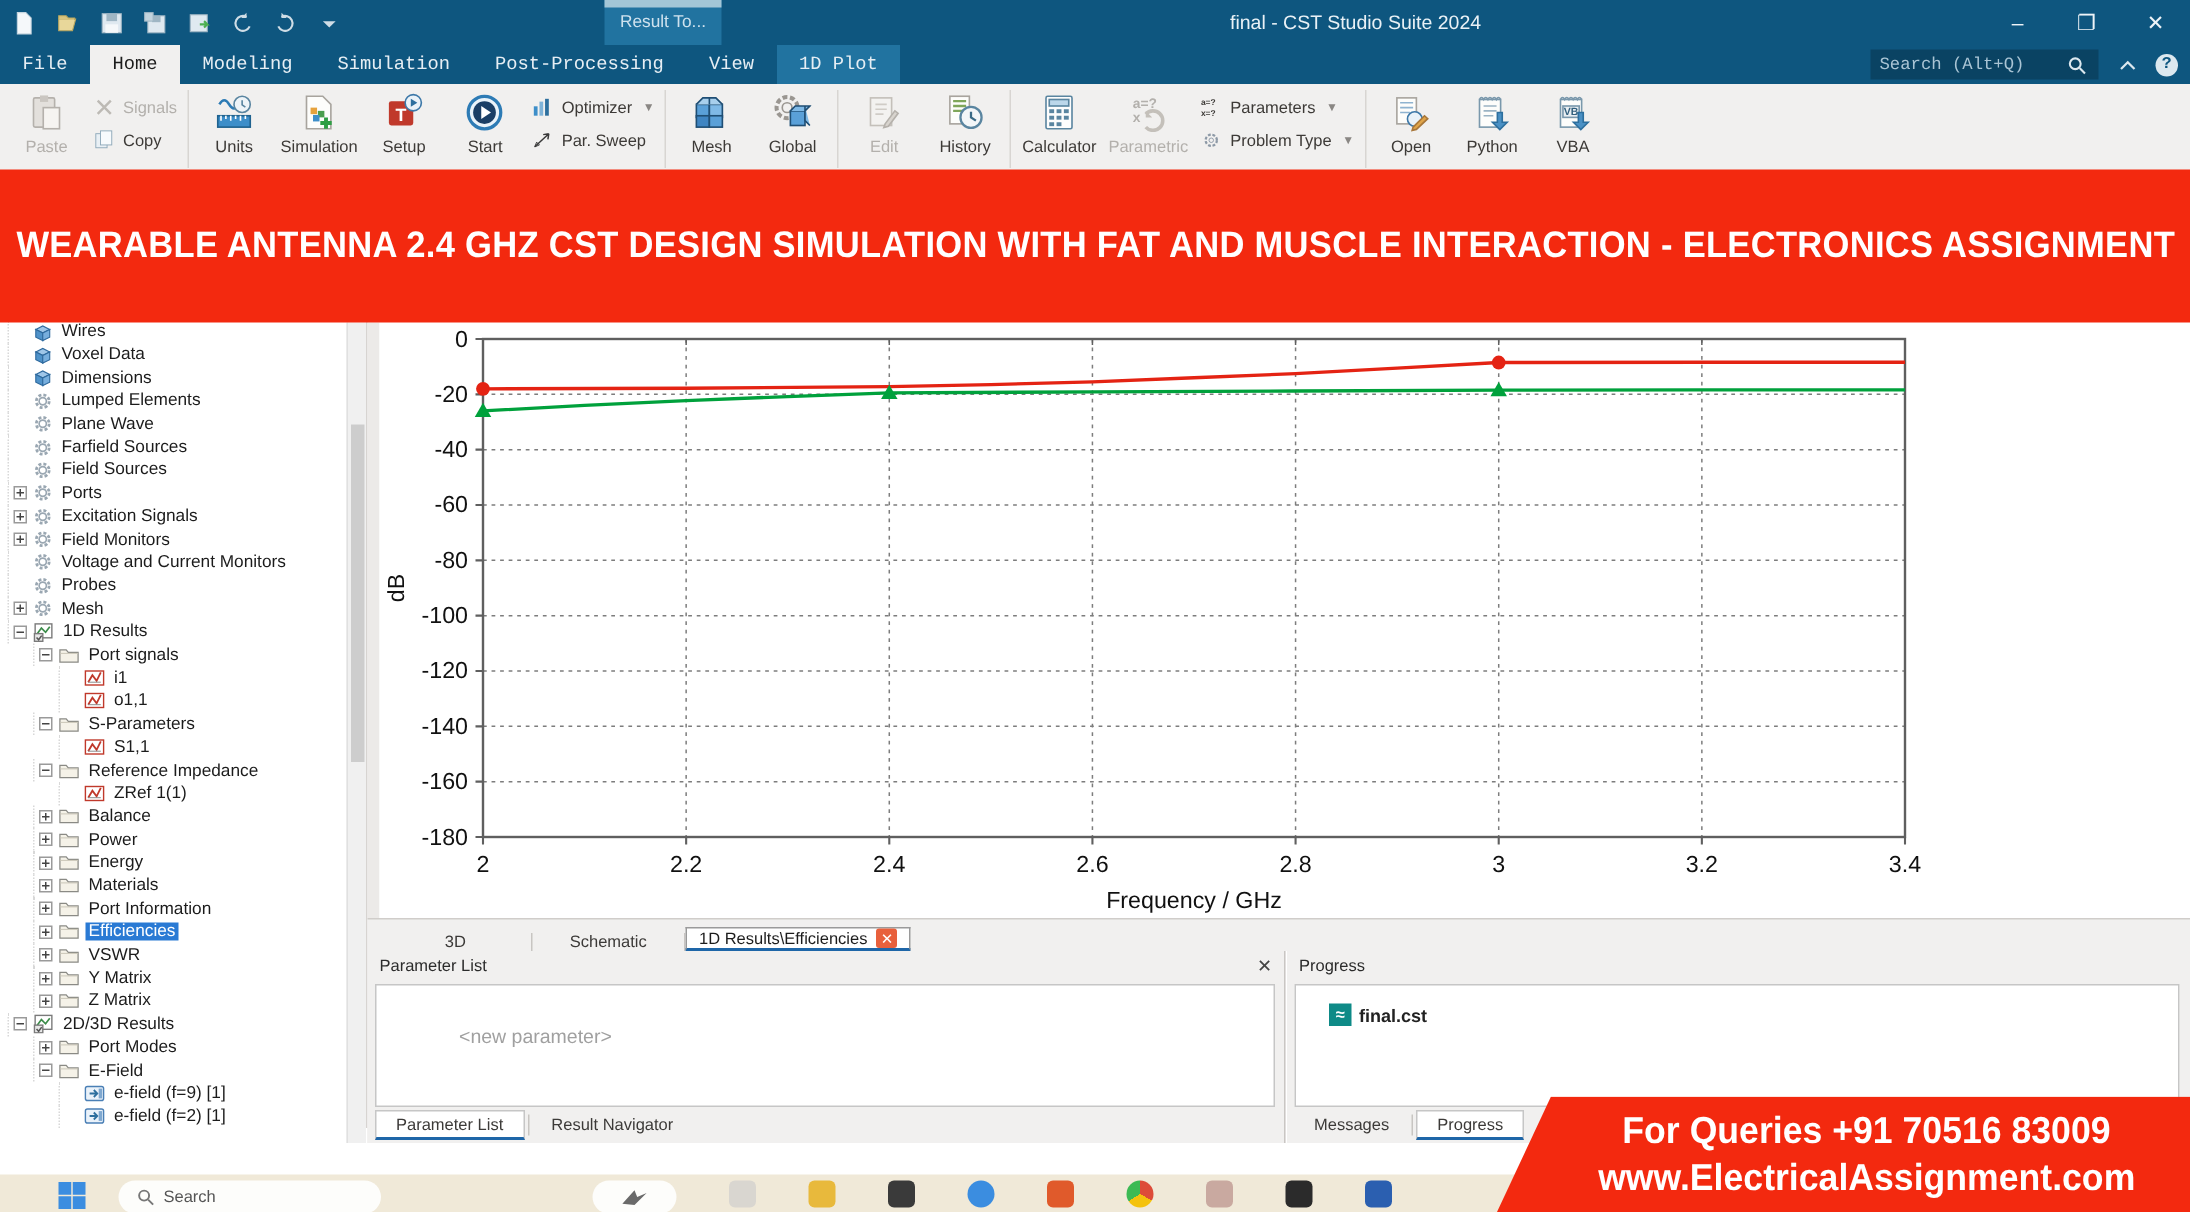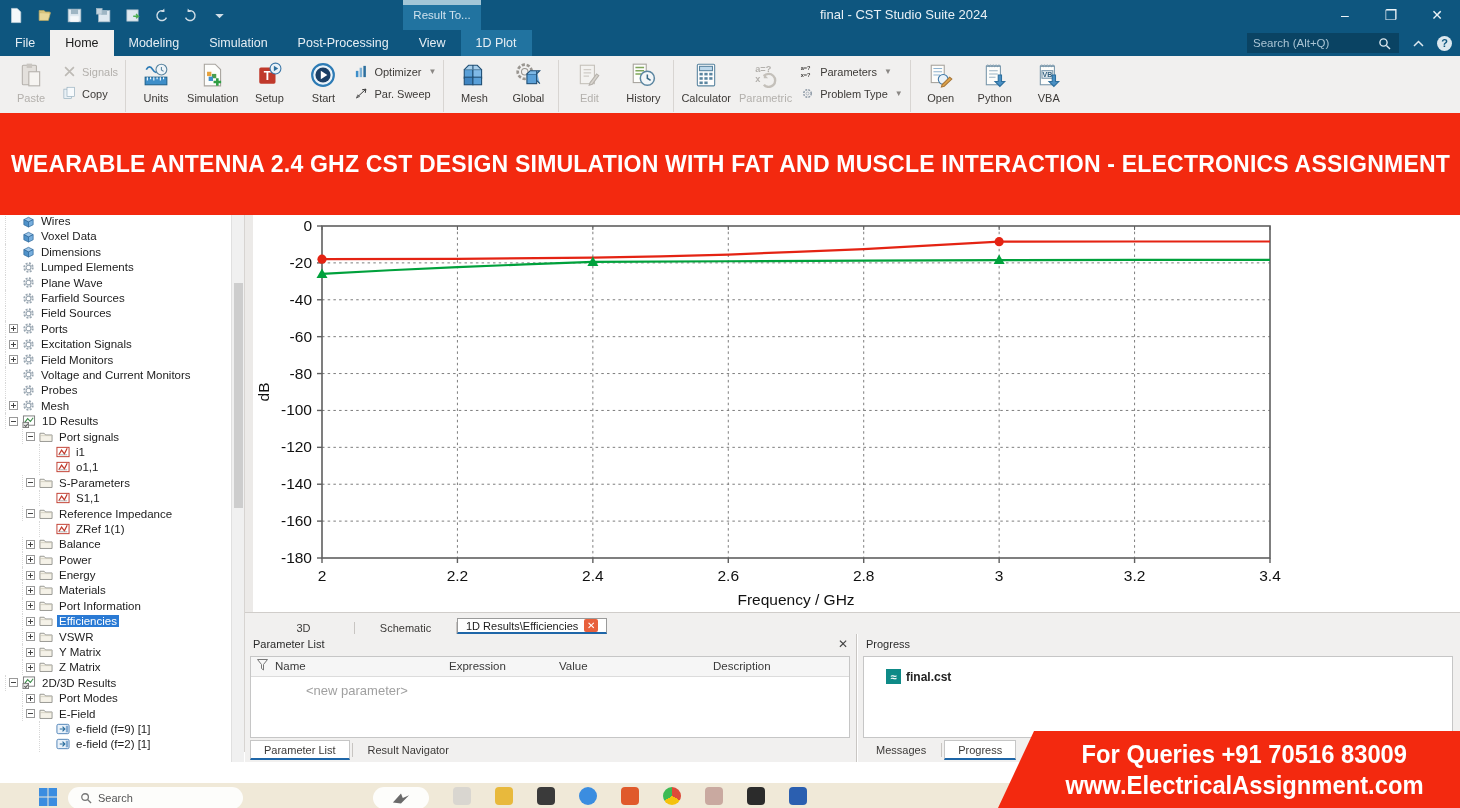--- a/index.html
+++ b/index.html
@@ -12,21 +12,21 @@
   .qat{position:absolute;left:6px;top:3px;display:flex;align-items:center;gap:9px;height:24px;}
   .qat .qbtn{width:20px;height:20px;display:flex;align-items:center;justify-content:center;cursor:default;}
   .ctx-tab{position:absolute;left:403px;top:0;width:78px;height:30px;background:#2173a0;}
   .ctx-strip{position:absolute;left:0;top:0;width:100%;height:5px;background:#a3c6d7;}
   .ctx-label{position:absolute;left:0;top:9px;width:100%;text-align:center;font-size:11.5px;color:#cfe2ee;}
   .tb-title{position:absolute;left:820px;top:7px;font-size:13px;color:#e9f1f6;white-space:nowrap;}
   .win-btns{position:absolute;right:0;top:0;height:30px;display:flex;}
   .win-btn{width:46px;height:30px;display:flex;align-items:center;justify-content:center;color:#eef4f8;font-size:14px;}
 
   
-  .tabrow{position:absolute;left:0;top:30px;width:1460px;height:26px;background:#0e567f;display:flex;align-items:stretch;}
+  .tabrow{position:absolute;left:0;top:30px;width:1460px;height:26px;background:#0e567f;display:flex;align-items:stretch;font-family:Liberation Mono, monospace;}
   .menu-tab{padding:0 15px;display:flex;align-items:center;font-size:12.5px;color:#e6eef4;cursor:default;}
   .menu-tab.active{background:#f1f0ef;color:#1c1c1c;}
   .menu-tab.ctx{background:#2173a0;}
   .tabrow-right{position:absolute;right:8px;top:3px;display:flex;align-items:center;gap:10px;}
   .searchbox{width:152px;height:20px;background:rgba(0,0,0,0.22);display:flex;align-items:center;justify-content:space-between;padding:0 6px;}
   .searchbox .ph{font-size:11.5px;color:#a9c4d4;}
   .tr-ico{width:18px;height:18px;display:flex;align-items:center;justify-content:center;color:#dce8ef;font-size:12px;}
 
   
   .ribbon{position:absolute;left:0;top:56px;width:1460px;height:59px;background:#f1f0ef;display:flex;align-items:flex-start;padding:3px 4px 0 4px;}
@@ -90,21 +90,21 @@
   .sub-tab{padding:0 13px;display:flex;align-items:center;font-size:11px;color:#3c3a38;}
   .sub-tab.active{background:#fff;border:1px solid #c6c6c6;border-bottom:2px solid #1e66a8;}
   .sub-sep{width:1px;background:#c8c5c2;margin:3px 2px;}
   .progress-panel{position:absolute;left:858px;top:634px;width:602px;height:128px;background:#f1f0ef;}
   .prog-box{position:absolute;left:5px;top:22px;width:590px;height:82px;background:#fff;border:1px solid #c6c6c6;}
   .prog-item{position:absolute;left:22px;top:12px;display:flex;align-items:center;gap:5px;font-size:12px;font-weight:bold;color:#222;}
   .cst-ico{width:15px;height:15px;background:#0e8a87;color:#fff;font-size:11px;display:flex;align-items:center;justify-content:center;}
 
   
   .statusbar{position:absolute;left:0;top:762px;width:1460px;height:21px;background:#f1f0ef;border-top:1px solid #d0cdca;display:flex;align-items:center;padding-left:8px;font-size:11.5px;color:#333;}
-  .taskbar{position:absolute;left:0;top:783px;width:1460px;height:25px;background:#f0e9d8;display:flex;align-items:flex-start;gap:10px;padding:4px 0 0 38px;}
+  .taskbar{position:absolute;left:0;top:783px;width:1460px;height:25px;background:#f0e9d8;display:flex;align-items:flex-start;gap:21px;padding:4px 0 0 38px;}
   .tk{height:22px;display:flex;align-items:flex-start;}
   .tk-pill{background:#fdfdfb;border-radius:11px;height:22px;display:flex;align-items:center;gap:6px;padding:0 12px;font-size:11px;color:#555;}
   .tk-sq{width:18px;height:18px;border-radius:4px;}
 </style>
 </head>
 <body>
 
 <div class="app">
 
   <div class="titlebar">
@@ -945,31 +945,20 @@
         <span class="doc-close">✕</span>
       </div>
     </div>
 
   <div class="param-panel">
     <div class="panel-head">
       <span>Parameter List</span>
       <span class="panel-close">✕</span>
     </div>
     <div class="param-table">
-      <div class="pt-head" id="param-cols">
-        <span class="pt-col" style="left:6px;top:2px;">
-          <svg width="11" height="12" viewBox="0 0 11 12">
-              <path d="M0.5,0.5 L10.5,0.5 L6.5,5.5 L6.5,11 L4.5,9.5 L4.5,5.5 Z" fill="none" stroke="#777" stroke-width="1"></path>
-            </svg>
-        </span>
-      <span class="pt-col" style="left: 24px;">Name</span>
-          <span class="pt-col" style="left: 198px;">Expression</span>
-          <span class="pt-col" style="left: 308px;">Value</span>
-          <span class="pt-col" style="left: 462px;">Description</span>
-        </div>
       <div class="pt-newrow">&lt;new parameter&gt;</div>
     </div>
     <div class="sub-tabs" id="param-subtabs">
         <div class="sub-tab active">Parameter List</div>
         <div class="sub-sep"></div>
         <div class="sub-tab">Result Navigator</div>
       </div>
   </div>
 
   <div class="progress-panel">

